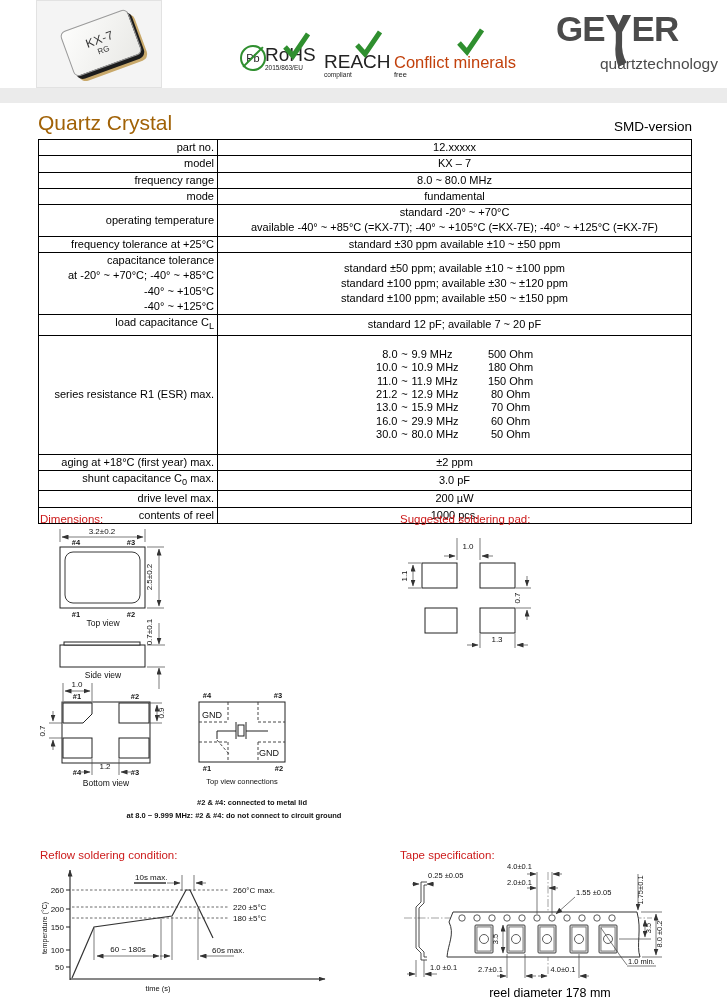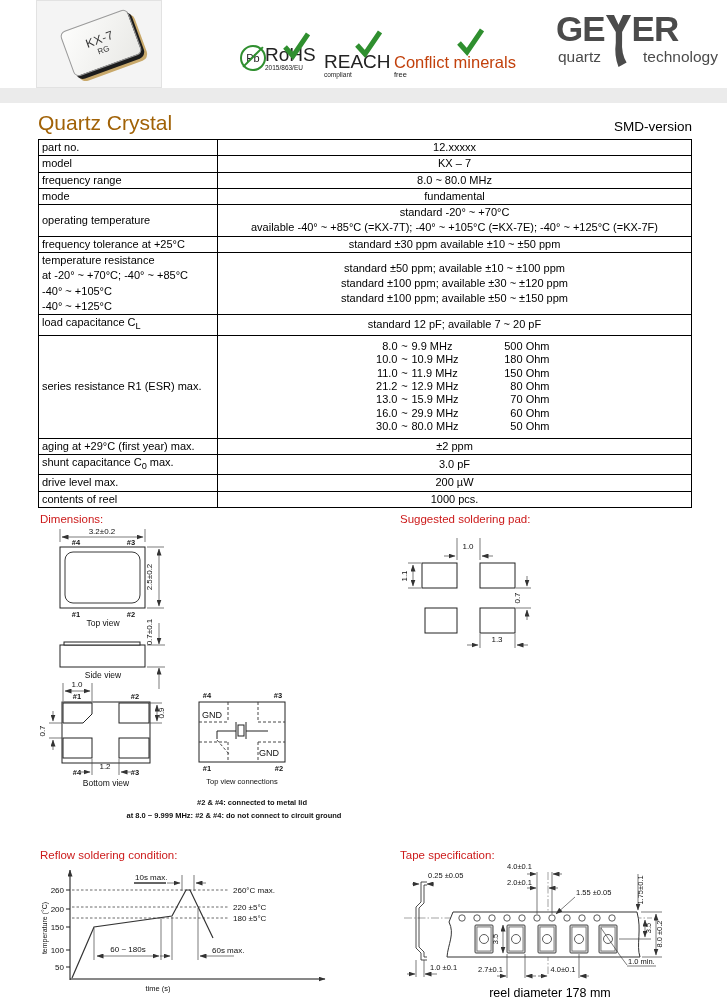--- a/index.html
+++ b/index.html
@@ -21,39 +21,39 @@
   .pb-badge{position:absolute;left:12px;top:15px;width:22px;height:22px;border:2px solid #2f8f2f;
             border-radius:50%;font-size:11px;color:#222;display:flex;align-items:center;justify-content:center;}
   .pb-badge:after{content:"";position:absolute;left:-3px;top:9px;width:28px;height:2px;background:#2f8f2f;
             transform:rotate(-45deg);}
   .cert-name-lg{font-size:19px;color:#222;}
   .cert-sub{font-size:6.5px;color:#222;text-align:left;margin-top:-2px;}
   .check{position:absolute;}
   .logo{left:556px;top:12px;width:164px;height:66px;color:#4b4b4b;}
   .logo-main{display:flex;align-items:flex-start;height:36px;font-size:35px;font-weight:bold;letter-spacing:-1px;line-height:34px;}
   .logo-y{height:58px;width:27px;margin:0 0;overflow:visible;}
-  .logo-tag{display:flex;justify-content:space-between;font-size:15.5px;padding:0 2px;}
+  .logo-tag{display:flex;justify-content:flex-end;font-size:15.5px;margin-top:7px;padding:0 2px;}
   .gray-band{left:0;top:88px;width:727px;height:15px;background:#ebebeb;}
 
   
   .doc-title{left:38px;top:111px;font-size:21px;color:#a16207;}
   .doc-version{left:492px;top:119px;width:200px;text-align:right;font-size:13.5px;color:#000;}
 
   
   .spec{left:38px;top:139px;width:654px;border-collapse:collapse;font-size:11px;color:#000;}
   .spec td{border:1px solid #000;padding:0 3px;vertical-align:middle;}
   .spec td div{line-height:15.3px;white-space:nowrap;}
-  .spec .lbl{width:172px;}
+  .spec .lbl{width:172px;text-align:right;}
   .spec .val{text-align:center;}
-  .esr{display:grid;grid-template-columns:38px 14px 60px 78px;width:max-content;margin:4px auto;line-height:13.4px;}
+  .esr{display:grid;grid-template-columns:38px 14px 60px 78px;width:max-content;margin:12px auto;line-height:13.4px;}
   .esr span{line-height:13.4px;}
   .esr .c0{text-align:right;}
   .esr .c1{text-align:center;}
   .esr .c2{text-align:left;}
-  .esr .c3{text-align:right;}
+  .esr .c3{text-align:center;}
 
   .red-title{color:#cc1a1a;font-size:11.5px;}
   .caption-reel{left:450px;top:986px;width:200px;text-align:center;font-size:12.5px;color:#000;}
 
   
   svg{font-family:"Liberation Sans",sans-serif;}
   .of{stroke:#222;fill:#fff;stroke-width:1;}
   .o{stroke:#222;fill:none;stroke-width:1;}
   .d{stroke:#444;fill:none;stroke-width:0.7;}
   .dash{stroke:#333;fill:none;stroke-width:0.9;stroke-dasharray:3 2;}
@@ -182,21 +182,21 @@
         <tr>
           <td class="lbl">
             <div>frequency tolerance at +25°C</div>
           </td>
           <td class="val">
             <div>standard  ±30 ppm  available  ±10 ~ ±50 ppm</div>
           </td>
         </tr>
         <tr>
           <td class="lbl">
-            <div>temperature resistance</div>
+            <div>capacitance tolerance</div>
             <div>at -20° ~ +70°C; -40° ~ +85°C</div>
             <div>-40° ~ +105°C</div>
             <div>-40° ~ +125°C</div>
           </td>
           <td class="val">
             <div>standard  ±50 ppm; available  ±10 ~ ±100 ppm</div>
             <div>standard  ±100 ppm; available  ±30 ~ ±120 ppm</div>
             <div>standard  ±100 ppm; available  ±50 ~ ±150 ppm</div>
           </td>
         </tr>
@@ -240,21 +240,21 @@
               <span class="c3">60 Ohm</span>
               <span class="c0">30.0</span>
               <span class="c1">~</span>
               <span class="c2">80.0 MHz</span>
               <span class="c3">50 Ohm</span>
             </div>
           </td>
         </tr>
         <tr>
           <td class="lbl">
-            <div>aging at +29°C (first year) max.</div>
+            <div>aging at +18°C (first year) max.</div>
           </td>
           <td class="val">
             <div>±2 ppm</div>
           </td>
         </tr>
         <tr>
           <td class="lbl">
             <div>shunt capacitance C<sub>0</sub> max.</div>
           </td>
           <td class="val">

